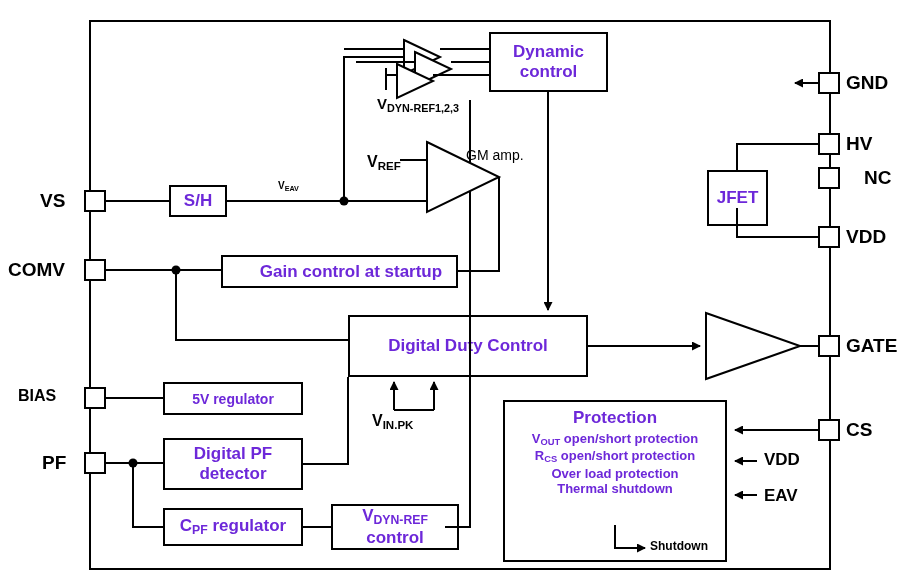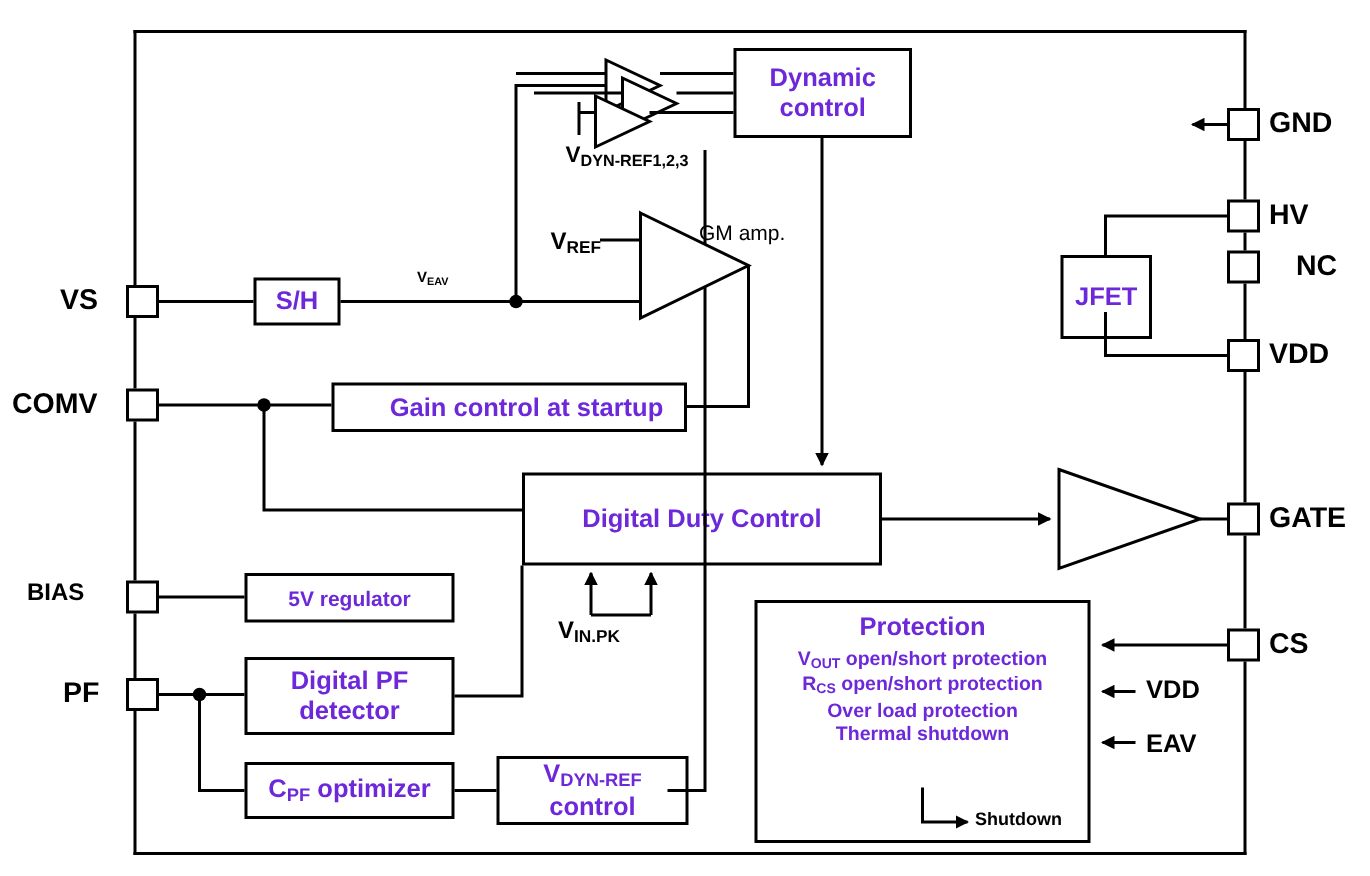--- a/index.html
+++ b/index.html
@@ -125,21 +125,21 @@
   <div class="box" style="left:163px; top:382px; width:140px; height:33px; font-size:14px;">
     <span>5V regulator</span>
   </div>
 
   <div class="box" style="left:163px; top:438px; width:140px; height:52px; font-size:17px; flex-direction:column;">
     <span>Digital PF</span>
     <span>detector</span>
   </div>
 
   <div class="box" style="left:163px; top:508px; width:140px; height:38px; font-size:17px;">
-    <span><span>C</span><span class="sub">PF</span><span> optimizer</span></span>
+    <span><span>C</span><span class="sub">PF</span><span> regulator</span></span>
   </div>
 
   <div class="box" style="left:331px; top:504px; width:128px; height:46px; font-size:17px; flex-direction:column;">
     <span><span>V</span><span class="sub">DYN-REF</span></span>
     <span>control</span>
   </div>
 
   <div class="box" style="left:503px; top:400px; width:224px; height:162px; font-size:13px; flex-direction:column; justify-content:flex-start; padding-top:6px;">
     <span class="prot-line" style="font-size:17px; margin-bottom:3px;">Protection</span>
     <span class="prot-line"><span>V</span><span class="sub">OUT</span><span> open/short protection</span></span>

